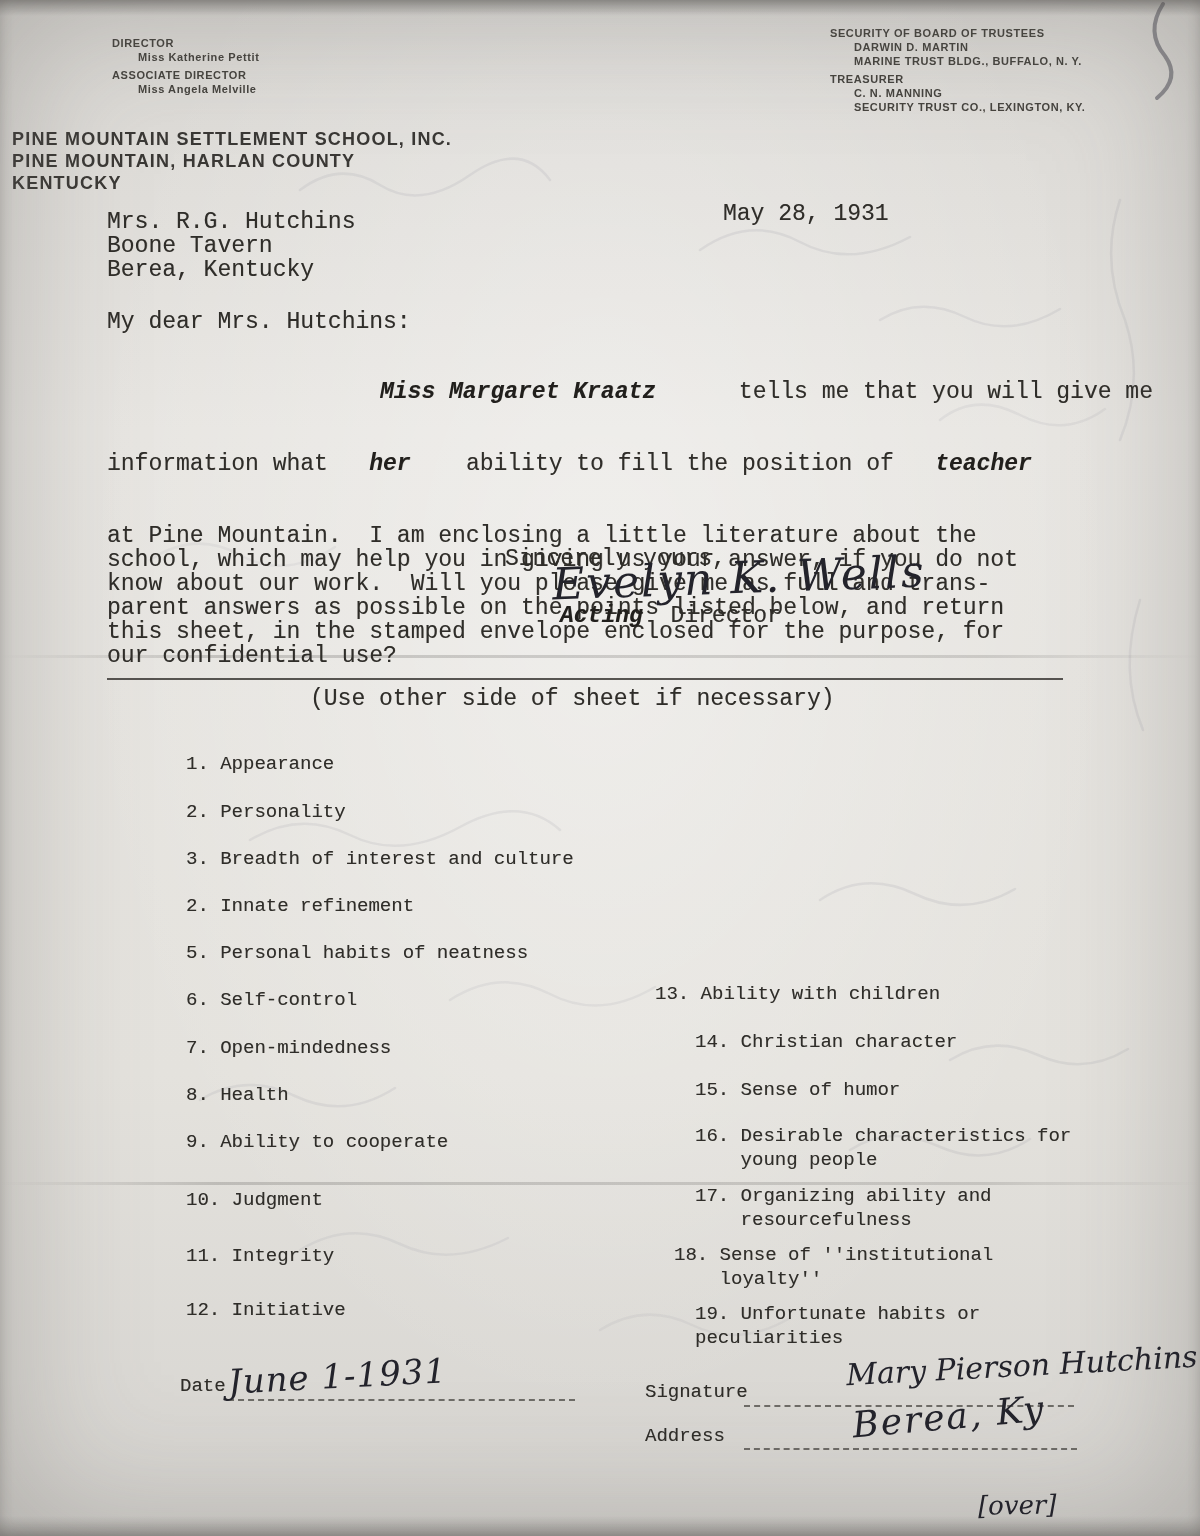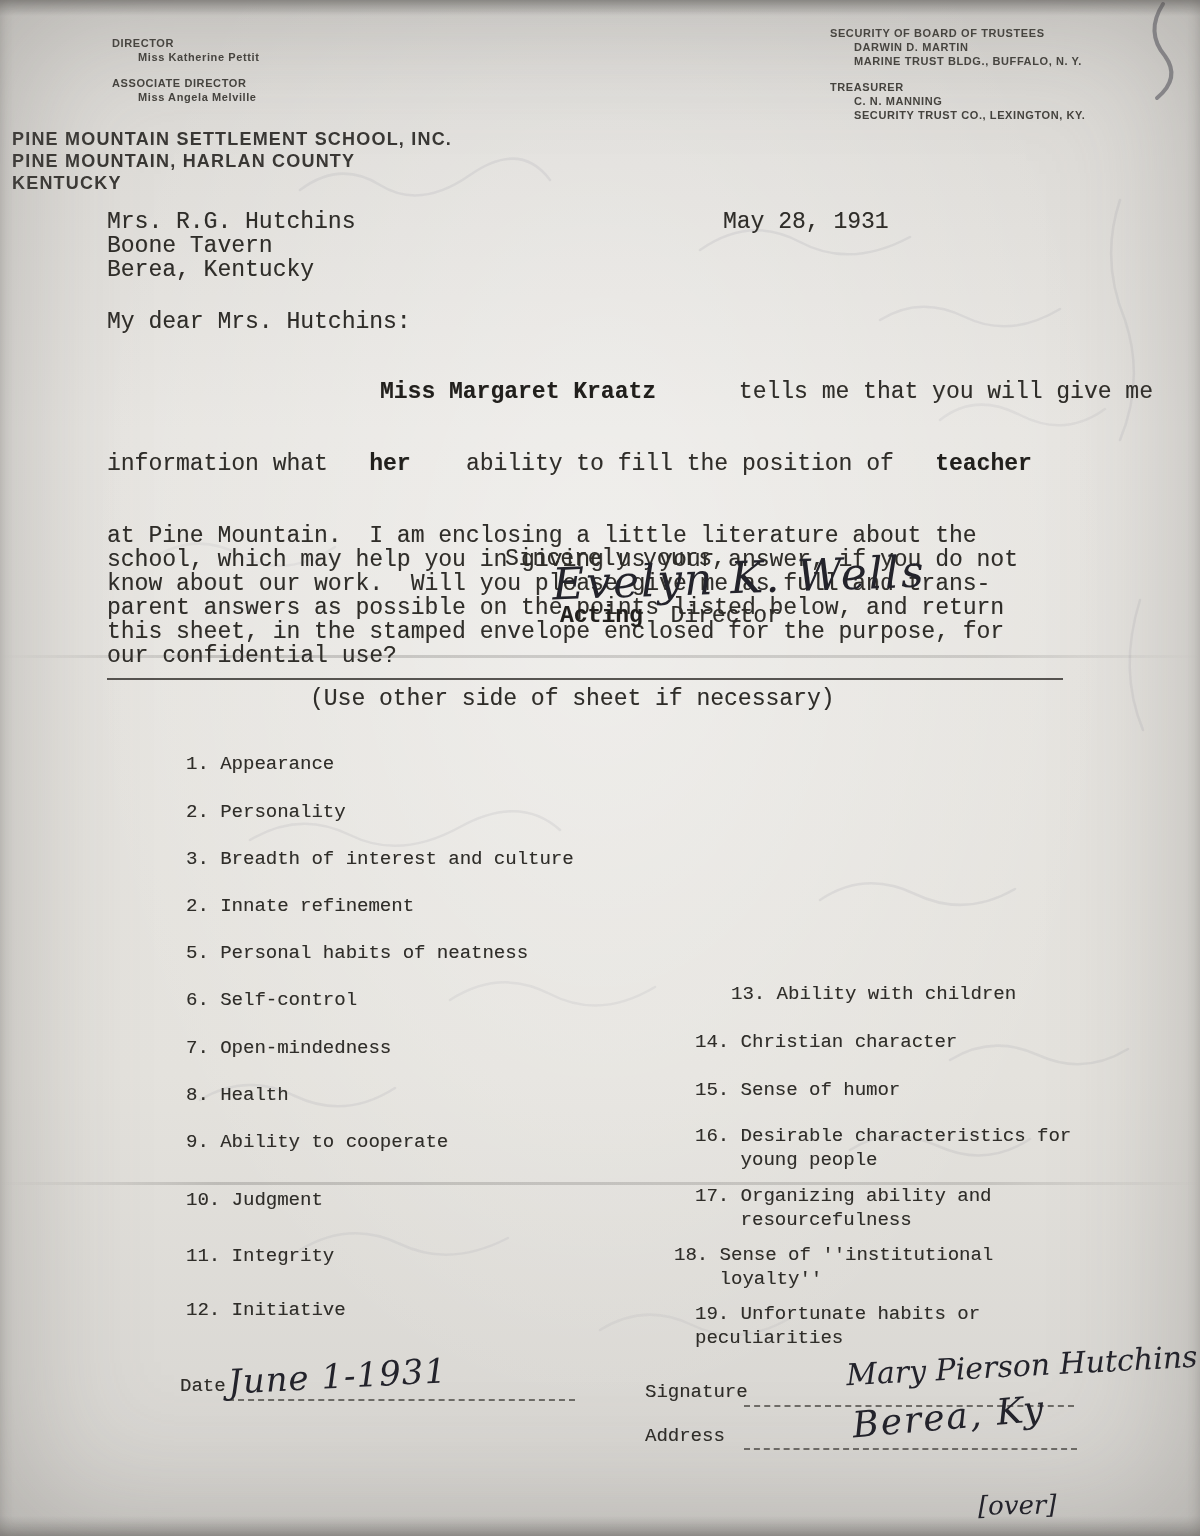--- a/index.html
+++ b/index.html
@@ -22,34 +22,34 @@
   .edge-top{position:absolute;left:0;top:0;width:100%;height:16px;
     background:linear-gradient(180deg,rgba(72,70,67,.40),rgba(72,70,67,0));pointer-events:none;}
   .edge-bottom{position:absolute;left:0;bottom:0;width:100%;height:20px;
     background:linear-gradient(0deg,rgba(72,70,67,.34),rgba(72,70,67,0));pointer-events:none;}
   .crease{position:absolute;left:0;width:100%;height:3px;pointer-events:none;
     background:linear-gradient(90deg,rgba(100,98,95,0),rgba(100,98,95,.28) 18%,rgba(100,98,95,.22) 82%,rgba(100,98,95,0));}
   .bleed{position:absolute;left:0;top:0;pointer-events:none;}
 
   .typed{position:absolute;font-size:23px;line-height:24px;color:var(--ink);
     text-shadow:.3px .3px 0 rgba(47,45,41,.35);white-space:pre;}
-  .typed b{font-weight:bold;color:#211f1c;}
+  .typed b{font-weight:bold;color:#211f1c;font-style:italic;}
 
   .lh-block{position:absolute;font-family:"Liberation Sans","DejaVu Sans",sans-serif;
     font-weight:bold;font-size:11px;line-height:14px;letter-spacing:.6px;color:var(--ink-soft);}
   .lh-name{padding-left:26px;}
   .lh-right .lh-name{padding-left:24px;}
-  .sp{margin-top:12px;}
+  .sp{margin-top:4px;}
 
   .school-title{position:absolute;left:0;top:128px;width:100%;text-align:left;
     font-family:"Liberation Sans","DejaVu Sans",sans-serif;font-weight:bold;
     font-size:18px;line-height:22px;letter-spacing:1.2px;color:#3a3835;padding-left:12px;}
 
   .recipient{left:107px;top:210px;}
-  .date{left:723px;top:210px;}
+  .date{left:723px;top:202px;}
   .salutation{left:107px;top:310px;}
   .body{left:107px;top:332px;width:880px;}
   .indent1{padding-left:273px;}
 
   .closing{left:505px;top:547px;}
   .hand{position:absolute;font-family:"DejaVu Serif","Liberation Serif",serif;
     font-style:italic;color:var(--hand);z-index:5;white-space:pre;}
   .signature-main{left:552px;top:552px;font-size:44px;letter-spacing:2px;transform:rotate(-2deg);}
   .signer-title{left:560px;top:604px;}
 
@@ -149,21 +149,21 @@
   <div class="cl-item" style="left:186px;top:894px">2. Innate refinement</div>
   <div class="cl-item" style="left:186px;top:941px">5. Personal habits of neatness</div>
   <div class="cl-item" style="left:186px;top:988px">6. Self-control</div>
   <div class="cl-item" style="left:186px;top:1036px">7. Open-mindedness</div>
   <div class="cl-item" style="left:186px;top:1083px">8. Health</div>
   <div class="cl-item" style="left:186px;top:1130px">9. Ability to cooperate</div>
   <div class="cl-item" style="left:186px;top:1188px">10. Judgment</div>
   <div class="cl-item" style="left:186px;top:1244px">11. Integrity</div>
   <div class="cl-item" style="left:186px;top:1298px">12. Initiative</div>
 
-  <div class="cl-item" style="left:731px;top:982px">13. Ability with children</div>
+  <div class="cl-item" style="left:655px;top:982px">13. Ability with children</div>
   <div class="cl-item" style="left:695px;top:1030px">14. Christian character</div>
   <div class="cl-item" style="left:695px;top:1078px">15. Sense of humor</div>
   <div class="cl-item" style="left:695px;top:1124px">16. Desirable characteristics for
     young people</div>
   <div class="cl-item" style="left:695px;top:1184px">17. Organizing ability and
     resourcefulness</div>
   <div class="cl-item" style="left:674px;top:1243px">18. Sense of ''institutional
     loyalty''</div>
   <div class="cl-item" style="left:695px;top:1302px">19. Unfortunate habits or
 peculiarities</div>

